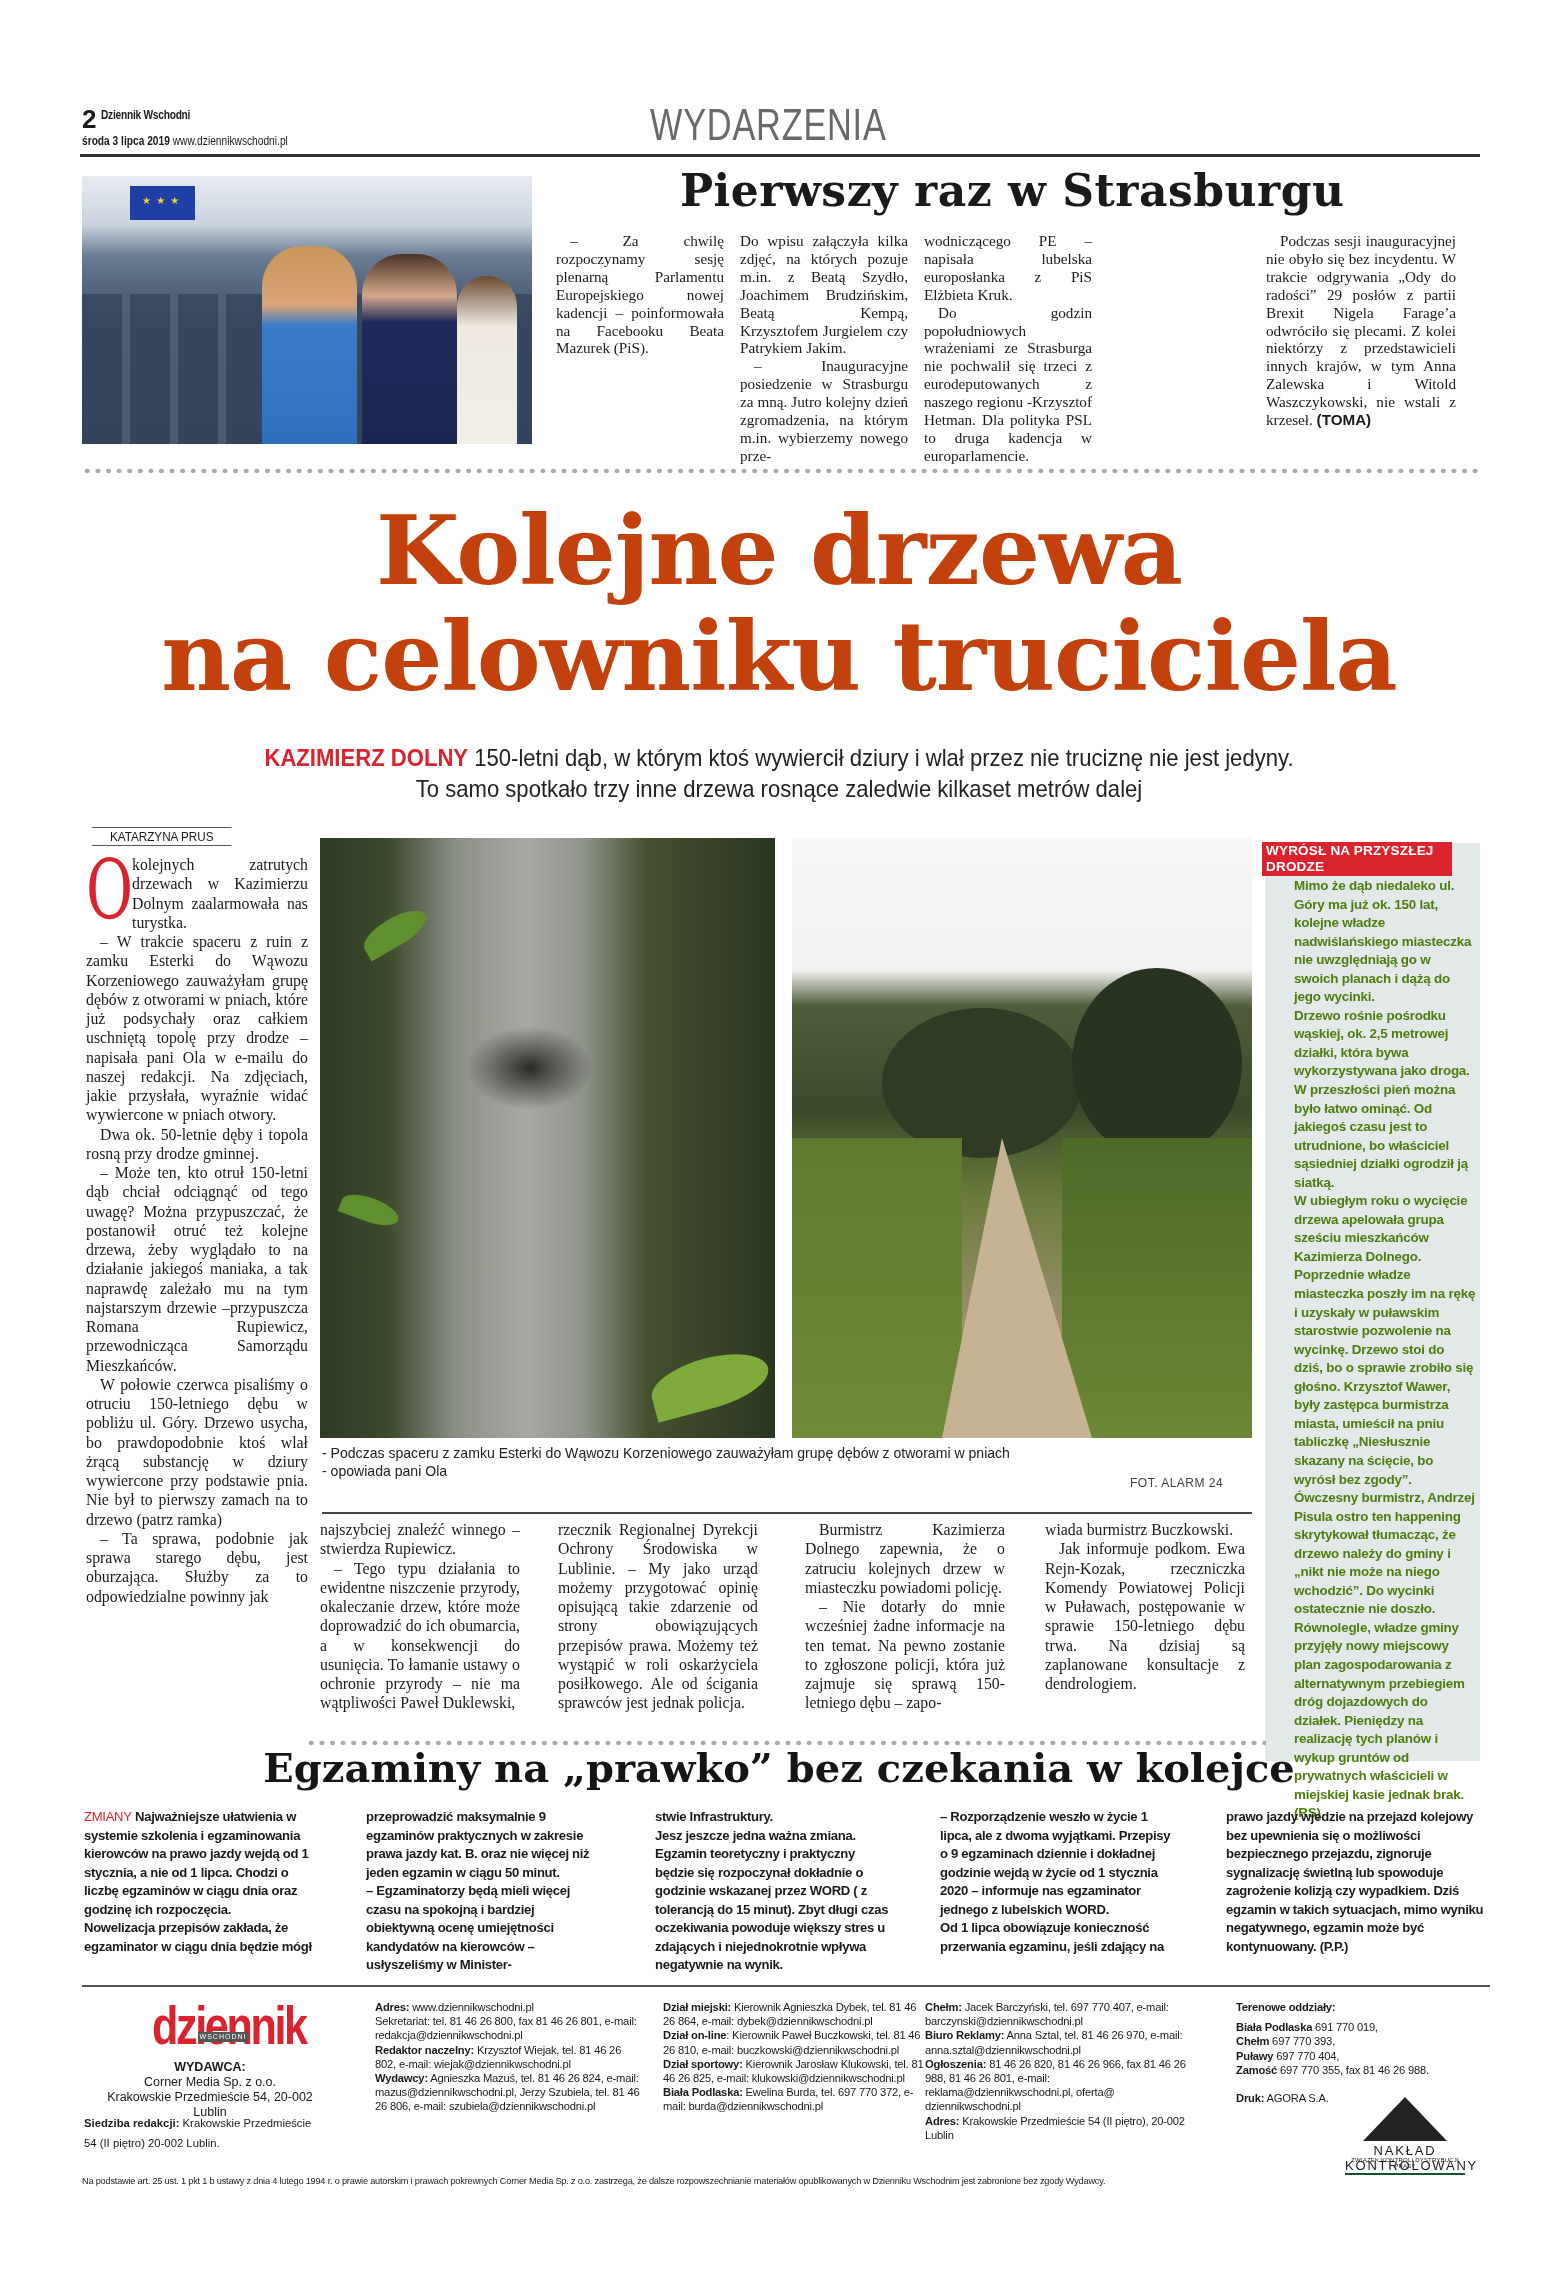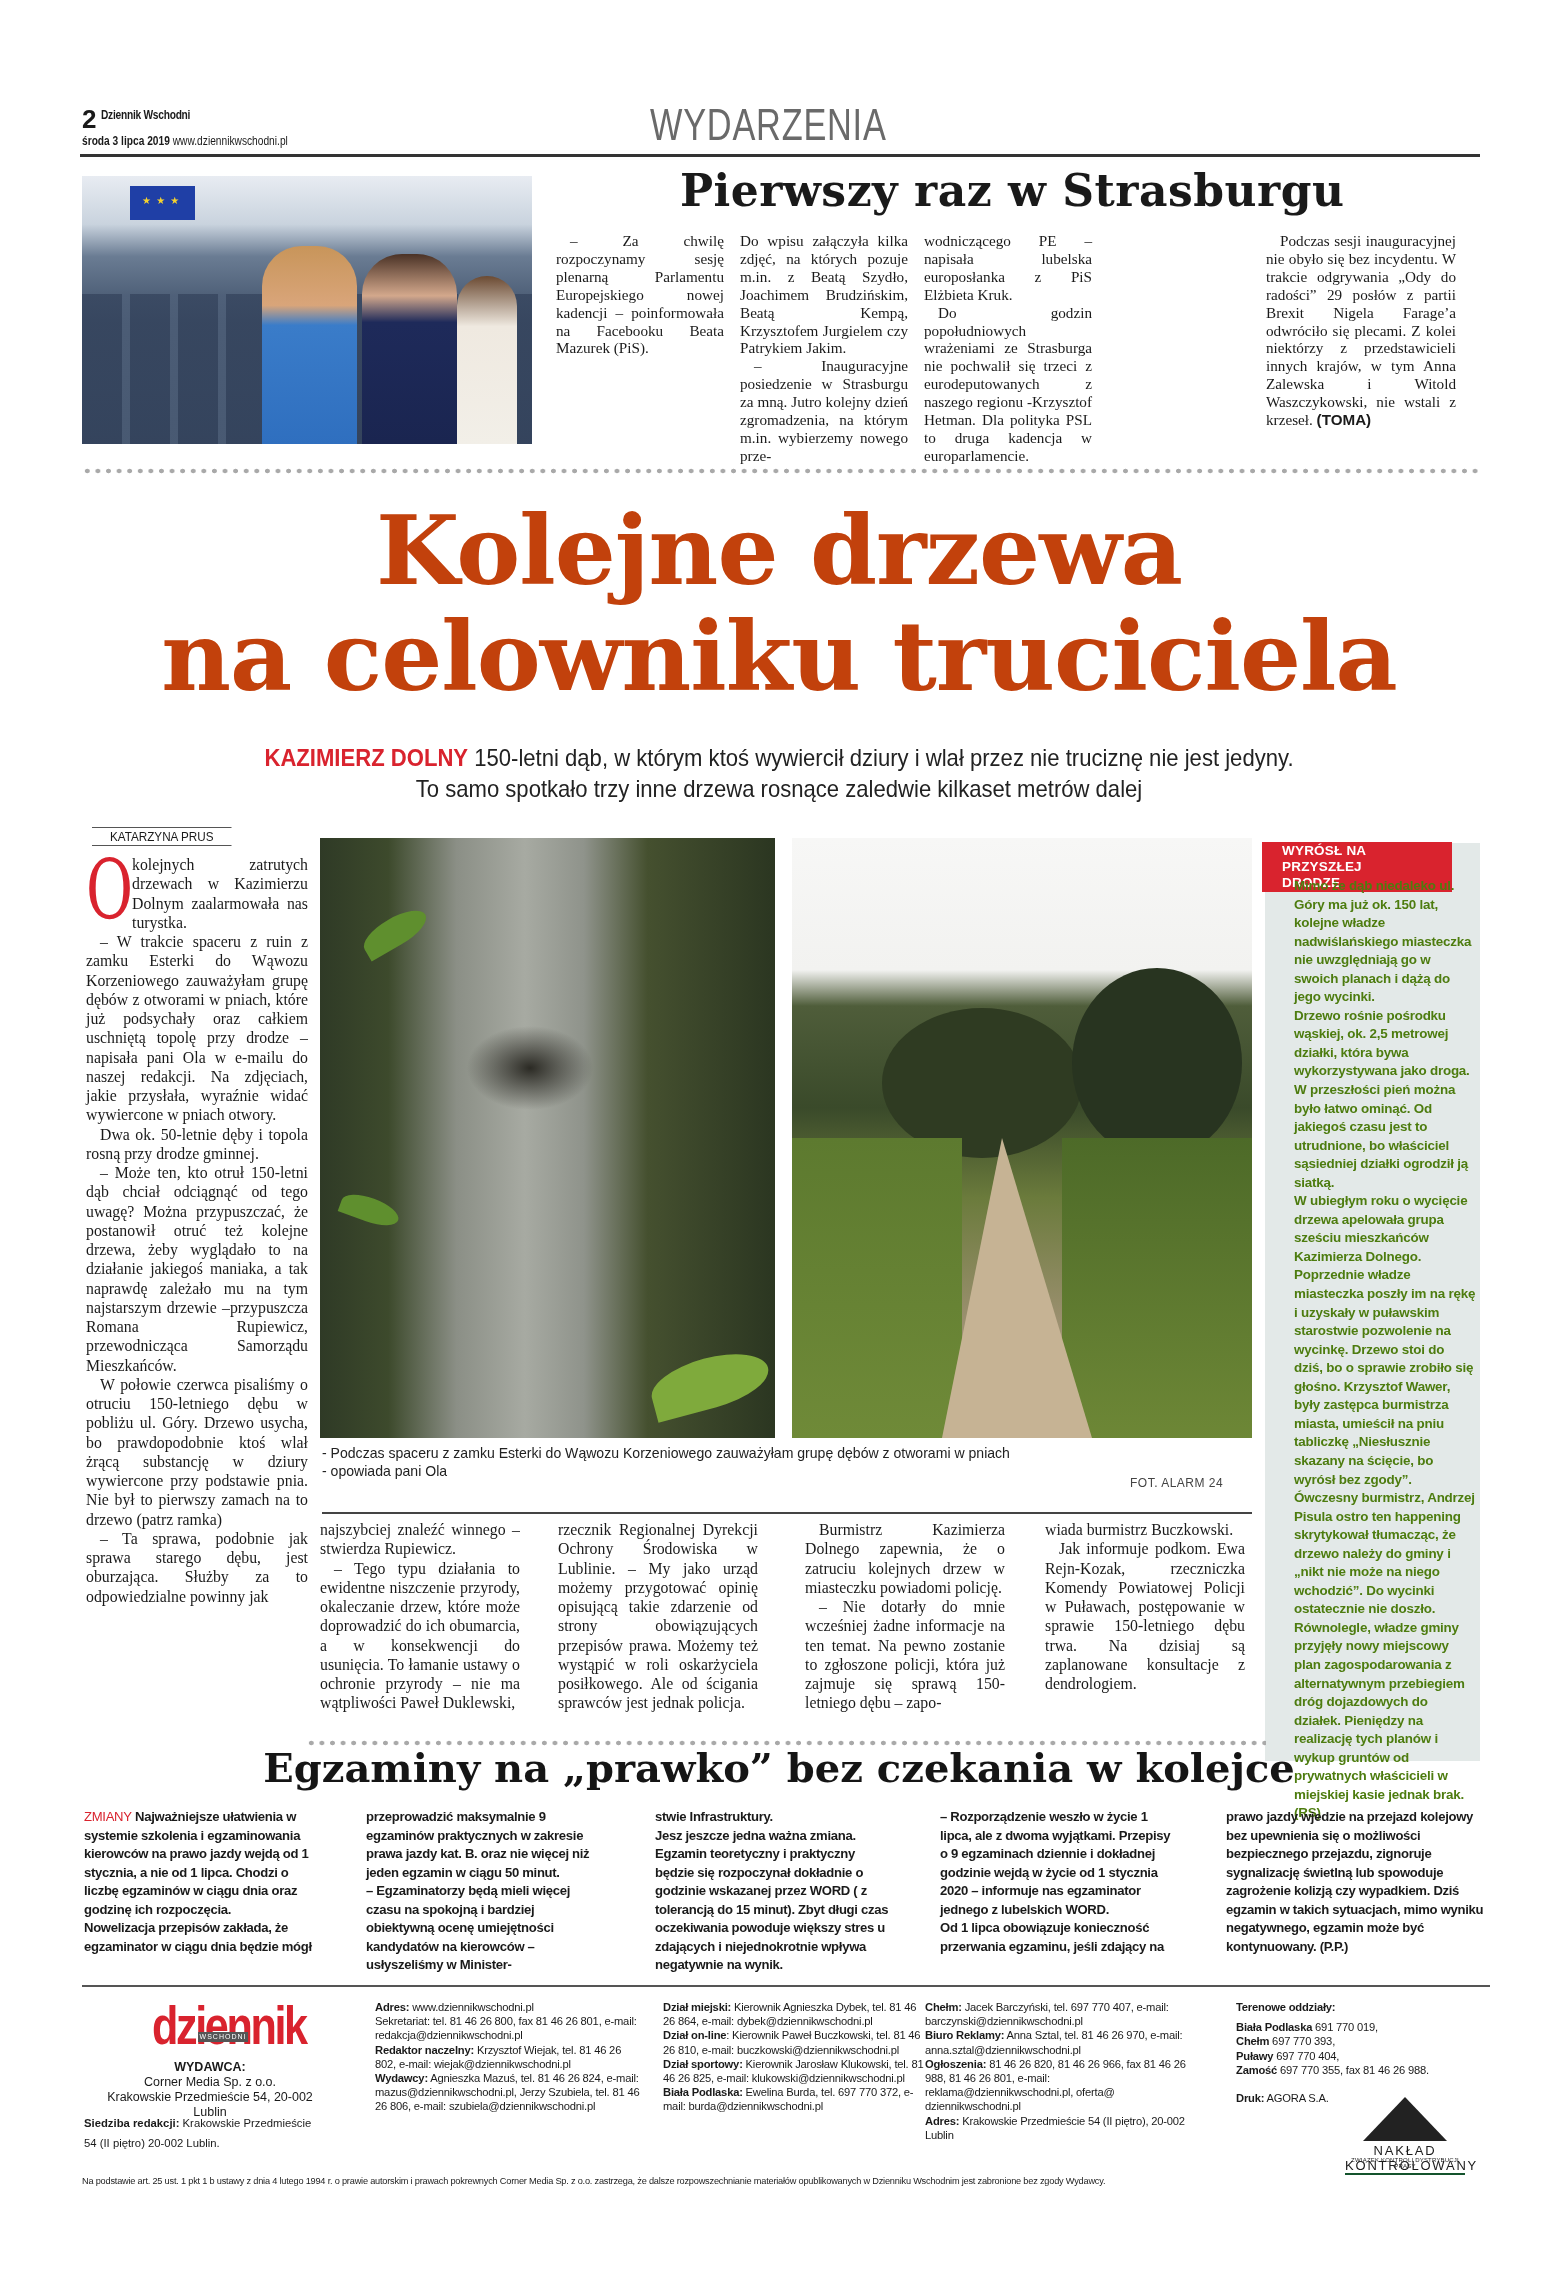--- a/index.html
+++ b/index.html
@@ -65,21 +65,21 @@
   .caption { left: 322px; top: 1444px; width: 900px; font-family: "Liberation Sans", sans-serif; font-size: 14.5px; line-height: 18px; color: #222; transform: scaleX(0.97); transform-origin:left; }
   .credit { left: 1130px; top: 1476px; font-family: "Liberation Sans", sans-serif; font-size: 12px; color: #444; letter-spacing: 0.5px; }
   .cap-rule { left: 322px; top: 1512px; width: 930px; height: 2px; background: #444; }
 
   .body-col { position:absolute; top: 1520px; width: 200px; font-family: "Liberation Serif", serif; font-size: 15.8px; line-height: 19.25px; text-align: justify; }
   .body-col p { text-indent: 14px; }
   .body-col p.first { text-indent: 0; }
 
   
   .sidebar { left: 1265px; top: 843px; width: 215px; height: 918px; background: #e3e9e8; }
-  .sb-title { left: 1262px; top: 842px; width: 190px; background: #d9232e; color: #fff; font-family: "Liberation Sans", sans-serif; font-weight: bold; font-size: 13.5px; line-height: 16px; padding: 1px 20px; letter-spacing: 0.2px; }
+  .sb-title { left: 1262px; top: 842px; width: 190px; background: #d9232e; color: #fff; font-family: "Liberation Sans", sans-serif; font-weight: bold; font-size: 13.5px; line-height: 16px; padding: 1px 4px; letter-spacing: 0.2px; }
   .sb-body { left: 1294px; top: 877px; width: 182px; font-family: "Liberation Sans", sans-serif; font-size: 13.4px; line-height: 18.55px; color: #4d7c0f; font-weight: bold; letter-spacing: -0.2px; }
   .sb-body p { margin: 0; }
 
   
   .egz-headline { left: 0; width: 1558px; top: 1744px; text-align: center; font-family: "DejaVu Serif", serif; font-size: 40px; font-weight: bold; color: #151515; }
   .egz-col { position:absolute; top: 1808px; font-family: "Liberation Sans", sans-serif; font-size: 13.1px; line-height: 18.5px; color: #1a1a1a; font-weight: bold; letter-spacing: -0.3px; }
 
   .foot-rule { left: 82px; top: 1985px; width: 1408px; height: 2px; background: #555; }
   .logo { left: 152px; top: 2002px; width: 185px; height: 48px; font-family: "Liberation Sans", sans-serif; font-weight: bold; font-size: 54px; line-height: 46px; color: #d9232e; letter-spacing: -3px; transform: scaleX(0.8); transform-origin: left; }
   .logo-sub { left: 198px; top: 2032px; width: 50px; height: 10px; background: #555; color: #fff; font-family: "Liberation Sans", sans-serif; font-size: 7px; line-height: 10px; text-align: center; letter-spacing: 1px; }

